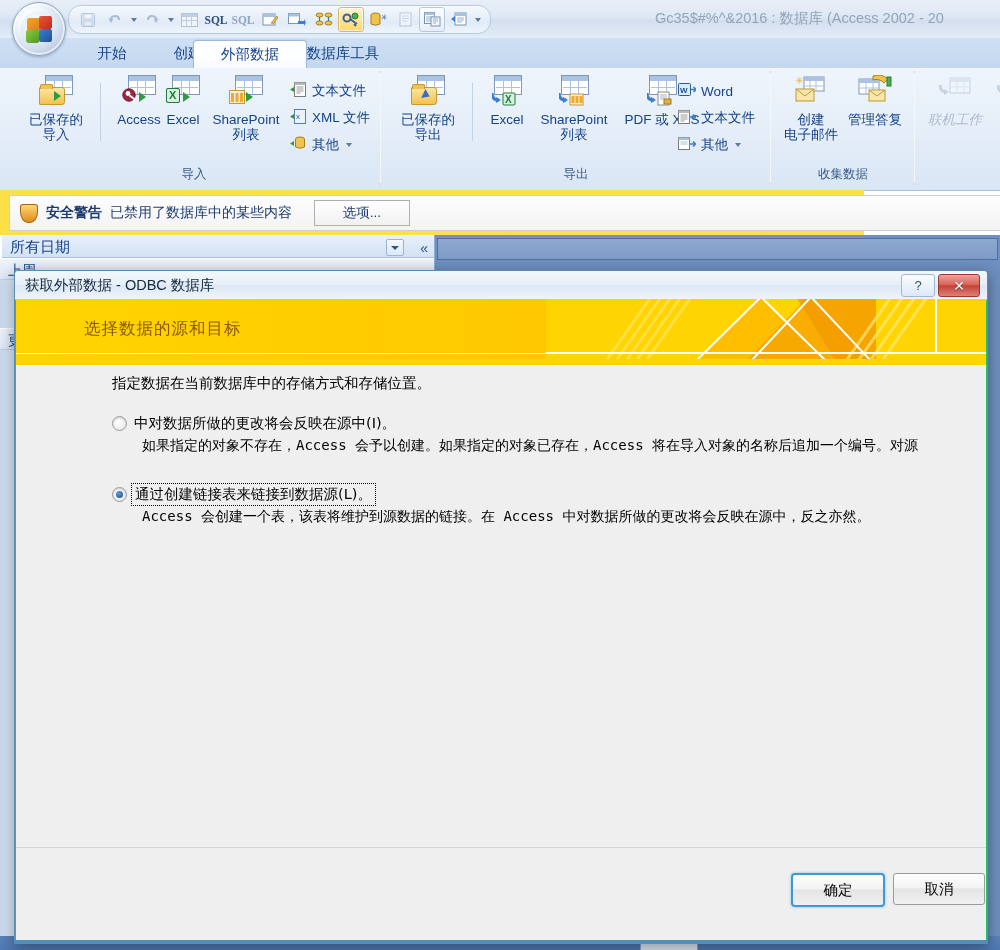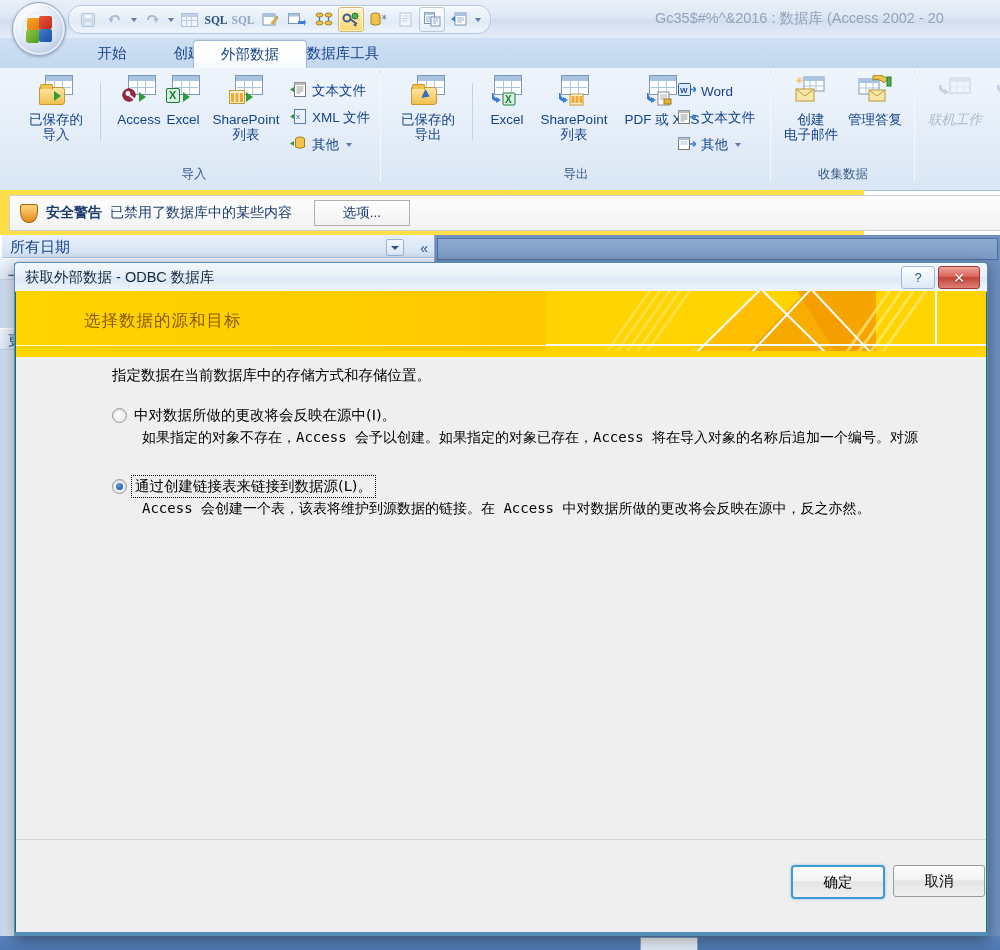--- a/index.html
+++ b/index.html
@@ -207,22 +207,22 @@
     position:absolute;left:0;top:936px;width:1000px;height:14px;
     background:linear-gradient(to bottom,#5b83bb,#4f79b4);
   }
   .hscroll{
     position:absolute;left:640px;top:937px;width:56px;height:12px;
     background:linear-gradient(to bottom,#f4f8fd,#dde9f7);border:1px solid #8aa8ce;
   }
 
   
   .dialog{
-    position:absolute;left:14px;top:262px;width:972px;height:672px;
-    background:#0f766e;
+    position:absolute;left:14px;top:270px;width:972px;height:672px;
+    background:#22c55e;
     border:1px solid #5a8db5;
     border-radius:4px 4px 0 0;
     box-shadow:0 4px 16px rgba(0,0,0,.4);
     overflow:hidden;
   }
   .dlg-tb{
     position:absolute;left:0;top:0;width:972px;height:28px;
     background:linear-gradient(to bottom,#f4f8fc 0%,#e7eff8 48%,#dde8f4 52%,#eef4fb 100%);
     border-bottom:1px solid #b6cde3;
   }

